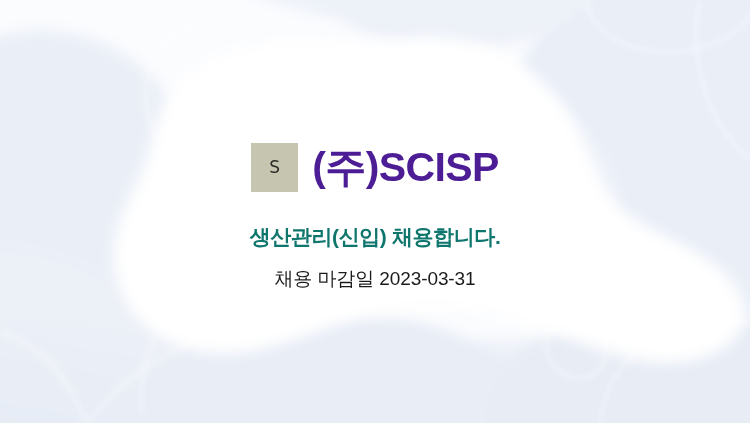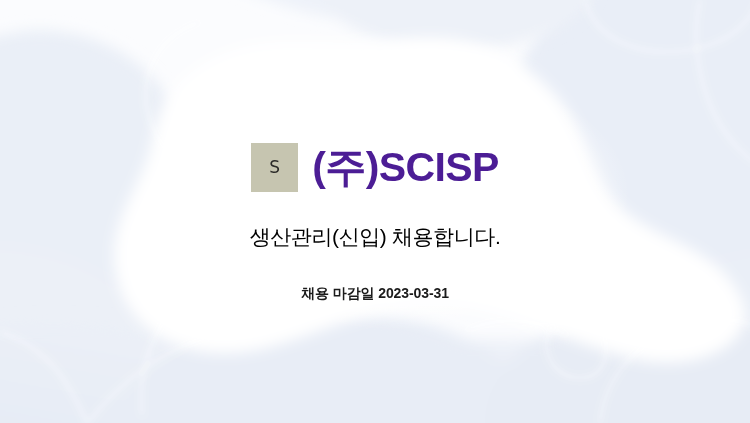--- a/index.html
+++ b/index.html
@@ -74,31 +74,31 @@
     font-weight: 700;
     color: #4c1d95;
     letter-spacing: -0.6px;
     line-height: 1;
     white-space: nowrap;
   }
 
   .headline {
     margin-top: 28px;
     font-size: 21px;
-    font-weight: 400;
-    color: #000000;
+    font-weight: 700;
+    color: #0f766e;
     letter-spacing: -0.4px;
     line-height: 1.2;
     white-space: nowrap;
   }
 
   .deadline {
-    margin-top: 36px;
-    font-size: 14px;
-    font-weight: 700;
+    margin-top: 19px;
+    font-size: 19px;
+    font-weight: 400;
     color: #1b1b1b;
     letter-spacing: -0.1px;
     line-height: 1.2;
     white-space: nowrap;
   }
 </style>
 </head>
 <body>
 
 <div class="poster">

